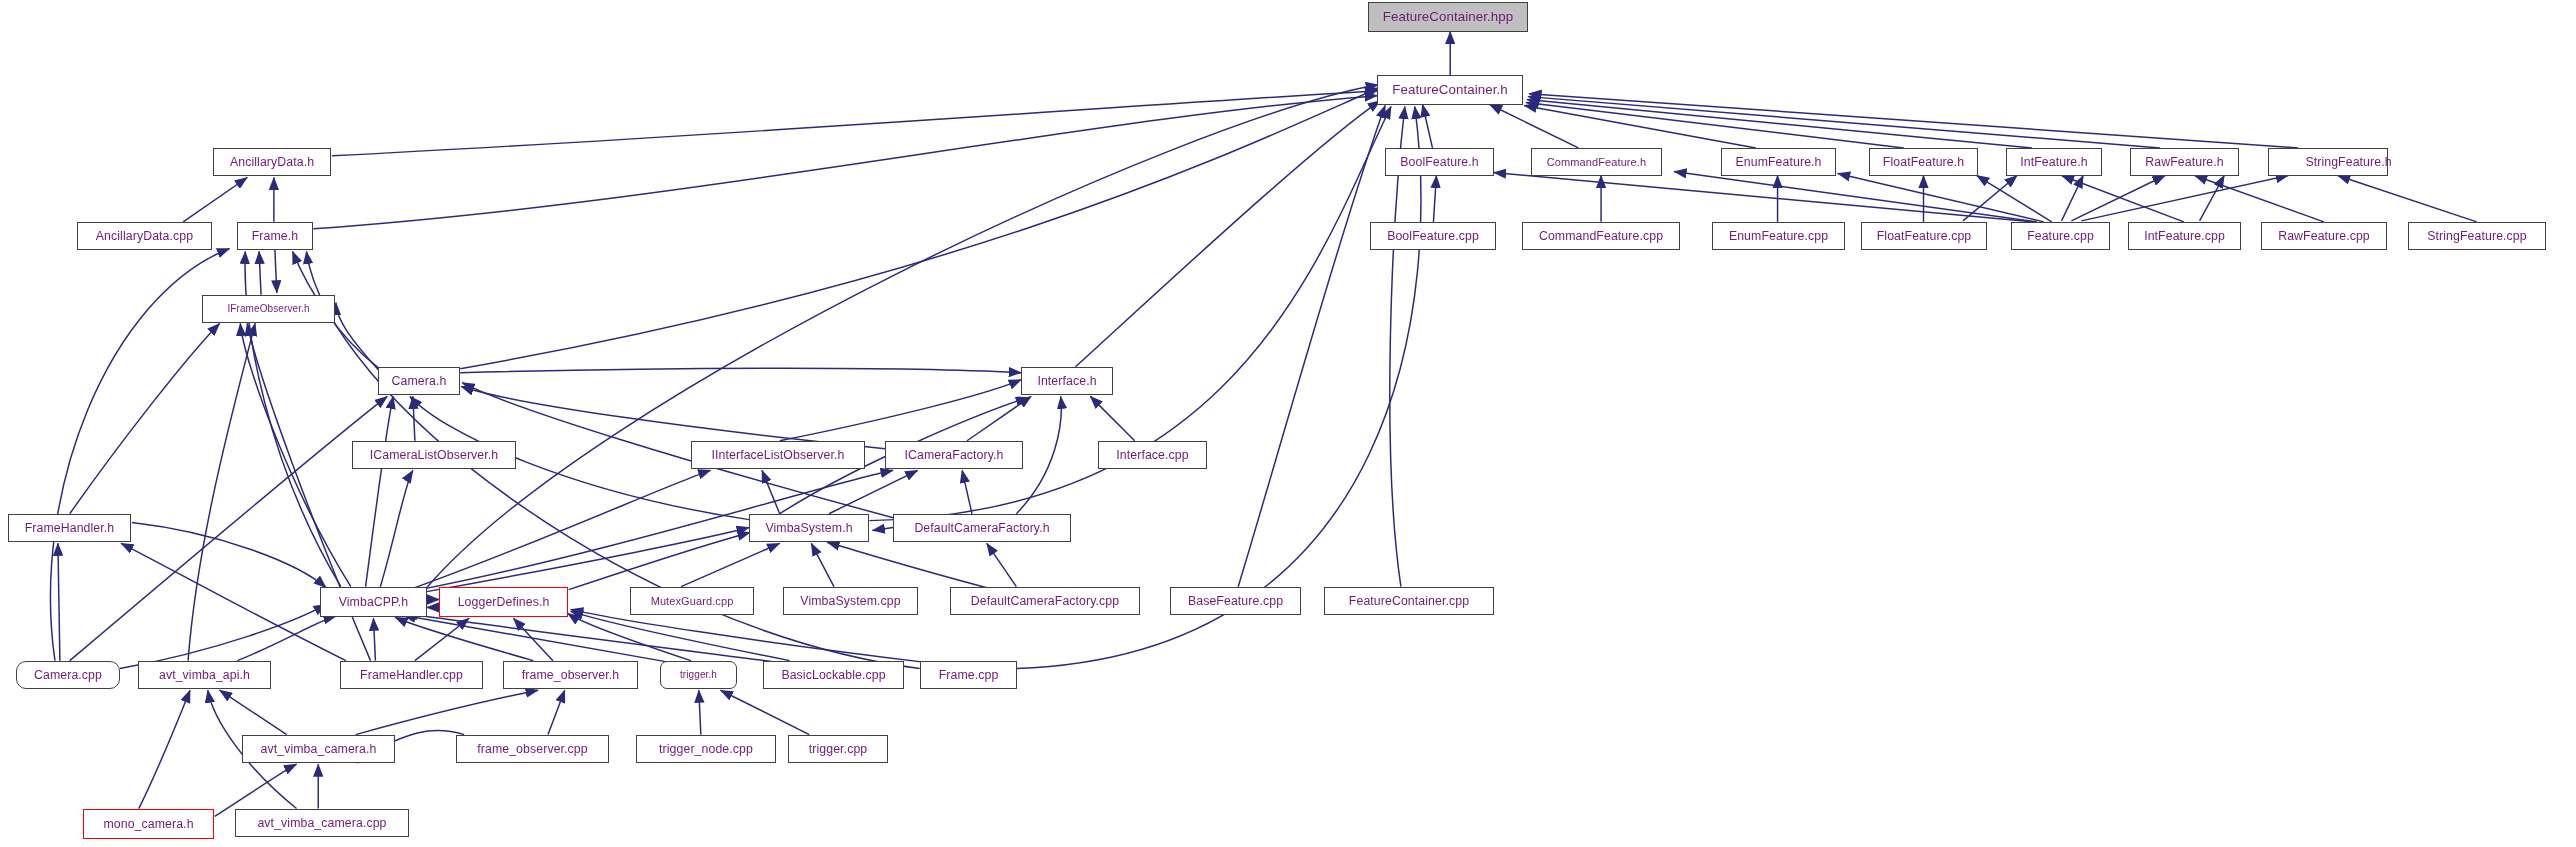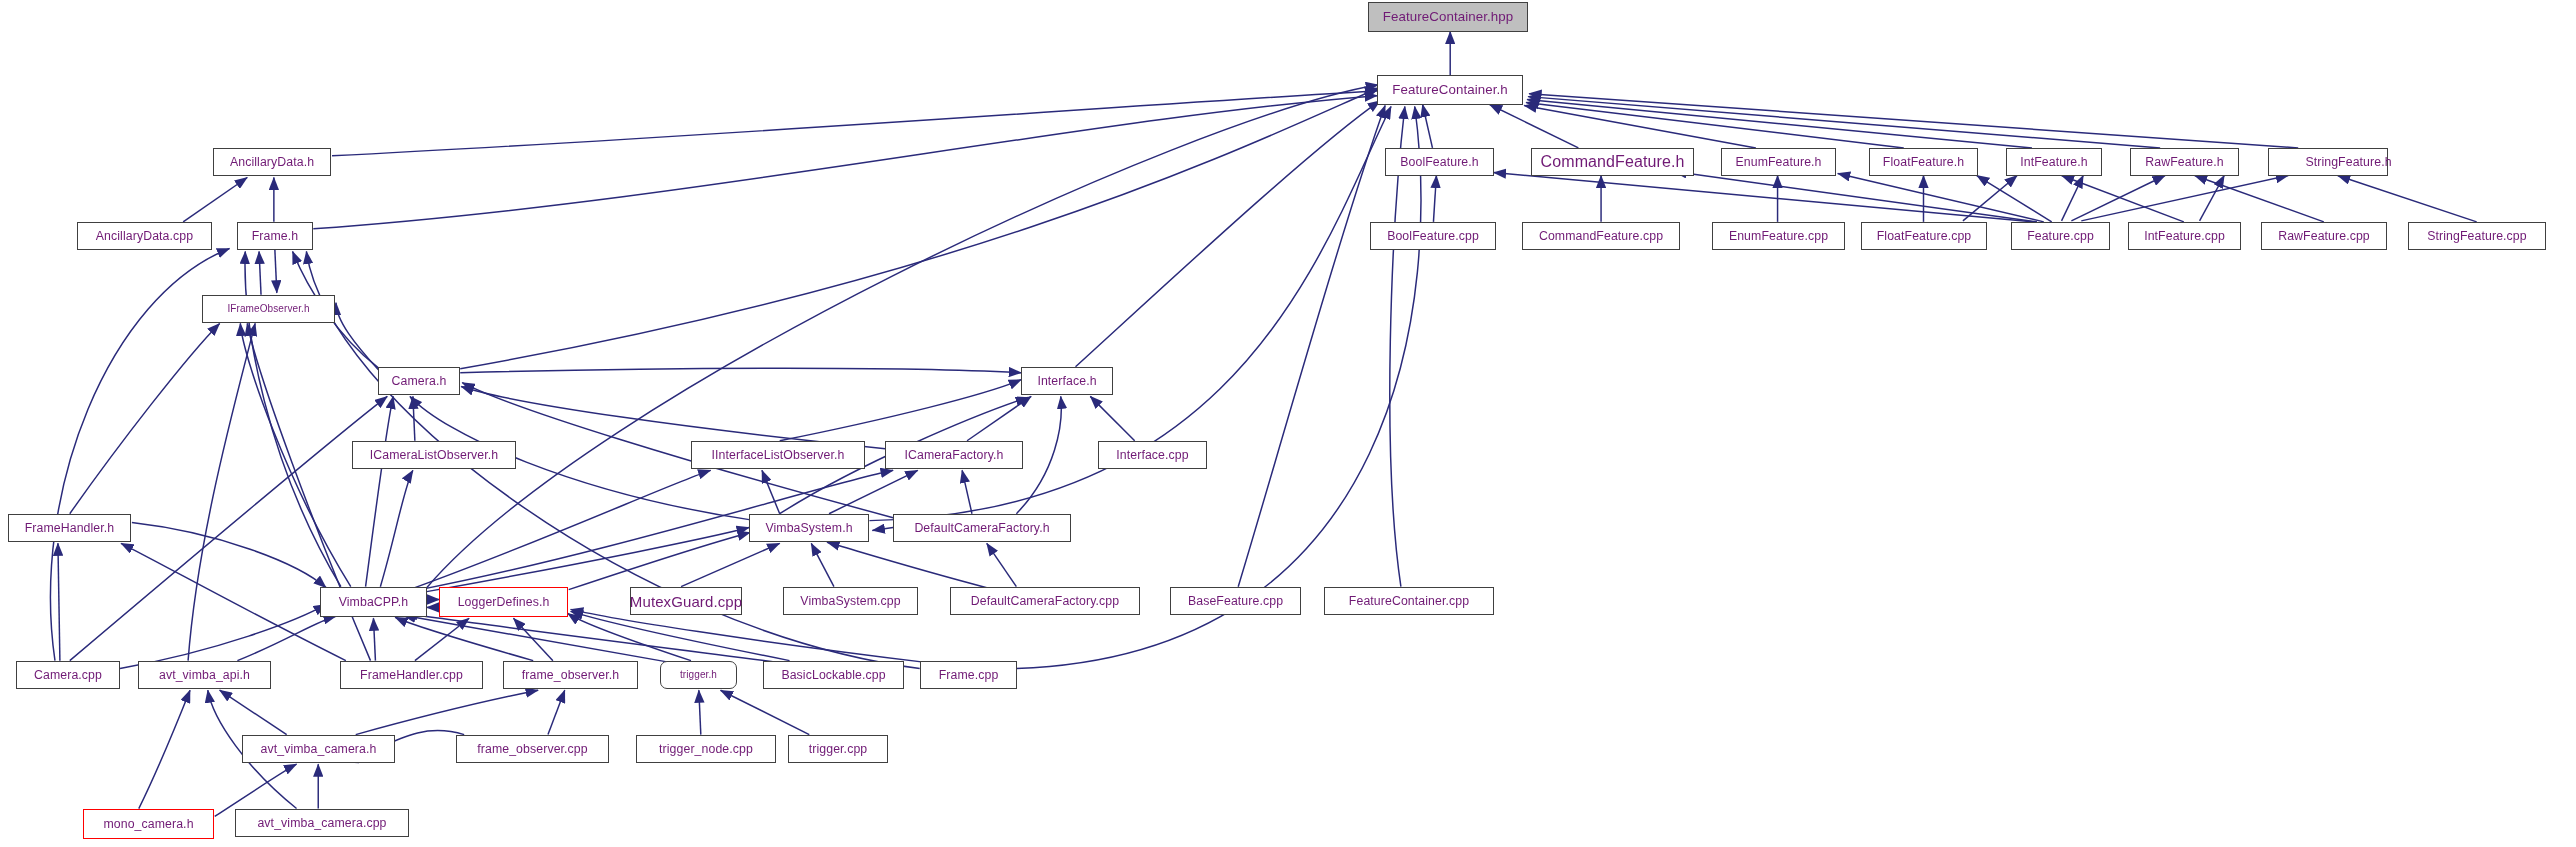--- a/index.html
+++ b/index.html
@@ -211,36 +211,36 @@
       </div>
       <div class="node" style="left: 893px; top: 514px; width: 178px; height: 28px; font-size: 12.3px;">
         <span class="node-label">DefaultCameraFactory.h</span>
       </div>
       <div class="node" style="left: 320px; top: 587px; width: 107px; height: 30px; font-size: 12.3px;">
         <span class="node-label">VimbaCPP.h</span>
       </div>
       <div class="node highlight" style="left: 439px; top: 587px; width: 129px; height: 30px; font-size: 12.3px;">
         <span class="node-label">LoggerDefines.h</span>
       </div>
-      <div class="node" style="left: 630px; top: 587px; width: 112px; height: 28px; font-size: 15px;">
+      <div class="node" style="left: 630px; top: 587px; width: 124px; height: 28px; font-size: 11px;">
         <span class="node-label">MutexGuard.cpp</span>
       </div>
       <div class="node" style="left: 783px; top: 587px; width: 135px; height: 28px; font-size: 12.3px;">
         <span class="node-label">VimbaSystem.cpp</span>
       </div>
       <div class="node" style="left: 950px; top: 587px; width: 190px; height: 28px; font-size: 12.3px;">
         <span class="node-label">DefaultCameraFactory.cpp</span>
       </div>
       <div class="node" style="left: 1170px; top: 587px; width: 131px; height: 28px; font-size: 12.3px;">
         <span class="node-label">BaseFeature.cpp</span>
       </div>
       <div class="node" style="left: 1324px; top: 587px; width: 170px; height: 28px; font-size: 12.3px;">
         <span class="node-label">FeatureContainer.cpp</span>
       </div>
-      <div class="node" style="left: 16px; top: 661px; width: 104px; height: 28px; font-size: 12.3px;">
+      <div class="node" style="left: 16px; top: 661px; width: 104px; height: 28px; font-size: 12.3px; border-radius: 10px;">
         <span class="node-label">Camera.cpp</span>
       </div>
       <div class="node" style="left: 138px; top: 661px; width: 133px; height: 28px; font-size: 12.3px;">
         <span class="node-label">avt_vimba_api.h</span>
       </div>
       <div class="node" style="left: 340px; top: 661px; width: 143px; height: 28px; font-size: 12.3px;">
         <span class="node-label">FrameHandler.cpp</span>
       </div>
       <div class="node" style="left: 503px; top: 661px; width: 135px; height: 28px; font-size: 12.3px;">
         <span class="node-label">frame_observer.h</span>
@@ -268,21 +268,21 @@
       </div>
       <div class="node highlight" style="left: 83px; top: 809px; width: 131px; height: 30px; font-size: 12.3px;">
         <span class="node-label">mono_camera.h</span>
       </div>
       <div class="node" style="left: 235px; top: 809px; width: 174px; height: 28px; font-size: 12.3px;">
         <span class="node-label">avt_vimba_camera.cpp</span>
       </div>
       <div class="node" style="left: 1385px; top: 148px; width: 109px; height: 28px; font-size: 12.3px;">
         <span class="node-label">BoolFeature.h</span>
       </div>
-      <div class="node" style="left: 1531px; top: 148px; width: 163px; height: 28px; font-size: 16px; justify-content: center;">
+      <div class="node" style="left: 1531px; top: 148px; width: 131px; height: 28px; font-size: 11px; justify-content: center;">
         <span class="node-label">CommandFeature.h</span>
       </div>
       <div class="node" style="left: 1721px; top: 148px; width: 115px; height: 28px; font-size: 12.3px;">
         <span class="node-label">EnumFeature.h</span>
       </div>
       <div class="node" style="left: 1869px; top: 148px; width: 109px; height: 28px; font-size: 12.3px;">
         <span class="node-label">FloatFeature.h</span>
       </div>
       <div class="node" style="left: 2006px; top: 148px; width: 96px; height: 28px; font-size: 12.3px;">
         <span class="node-label">IntFeature.h</span>

